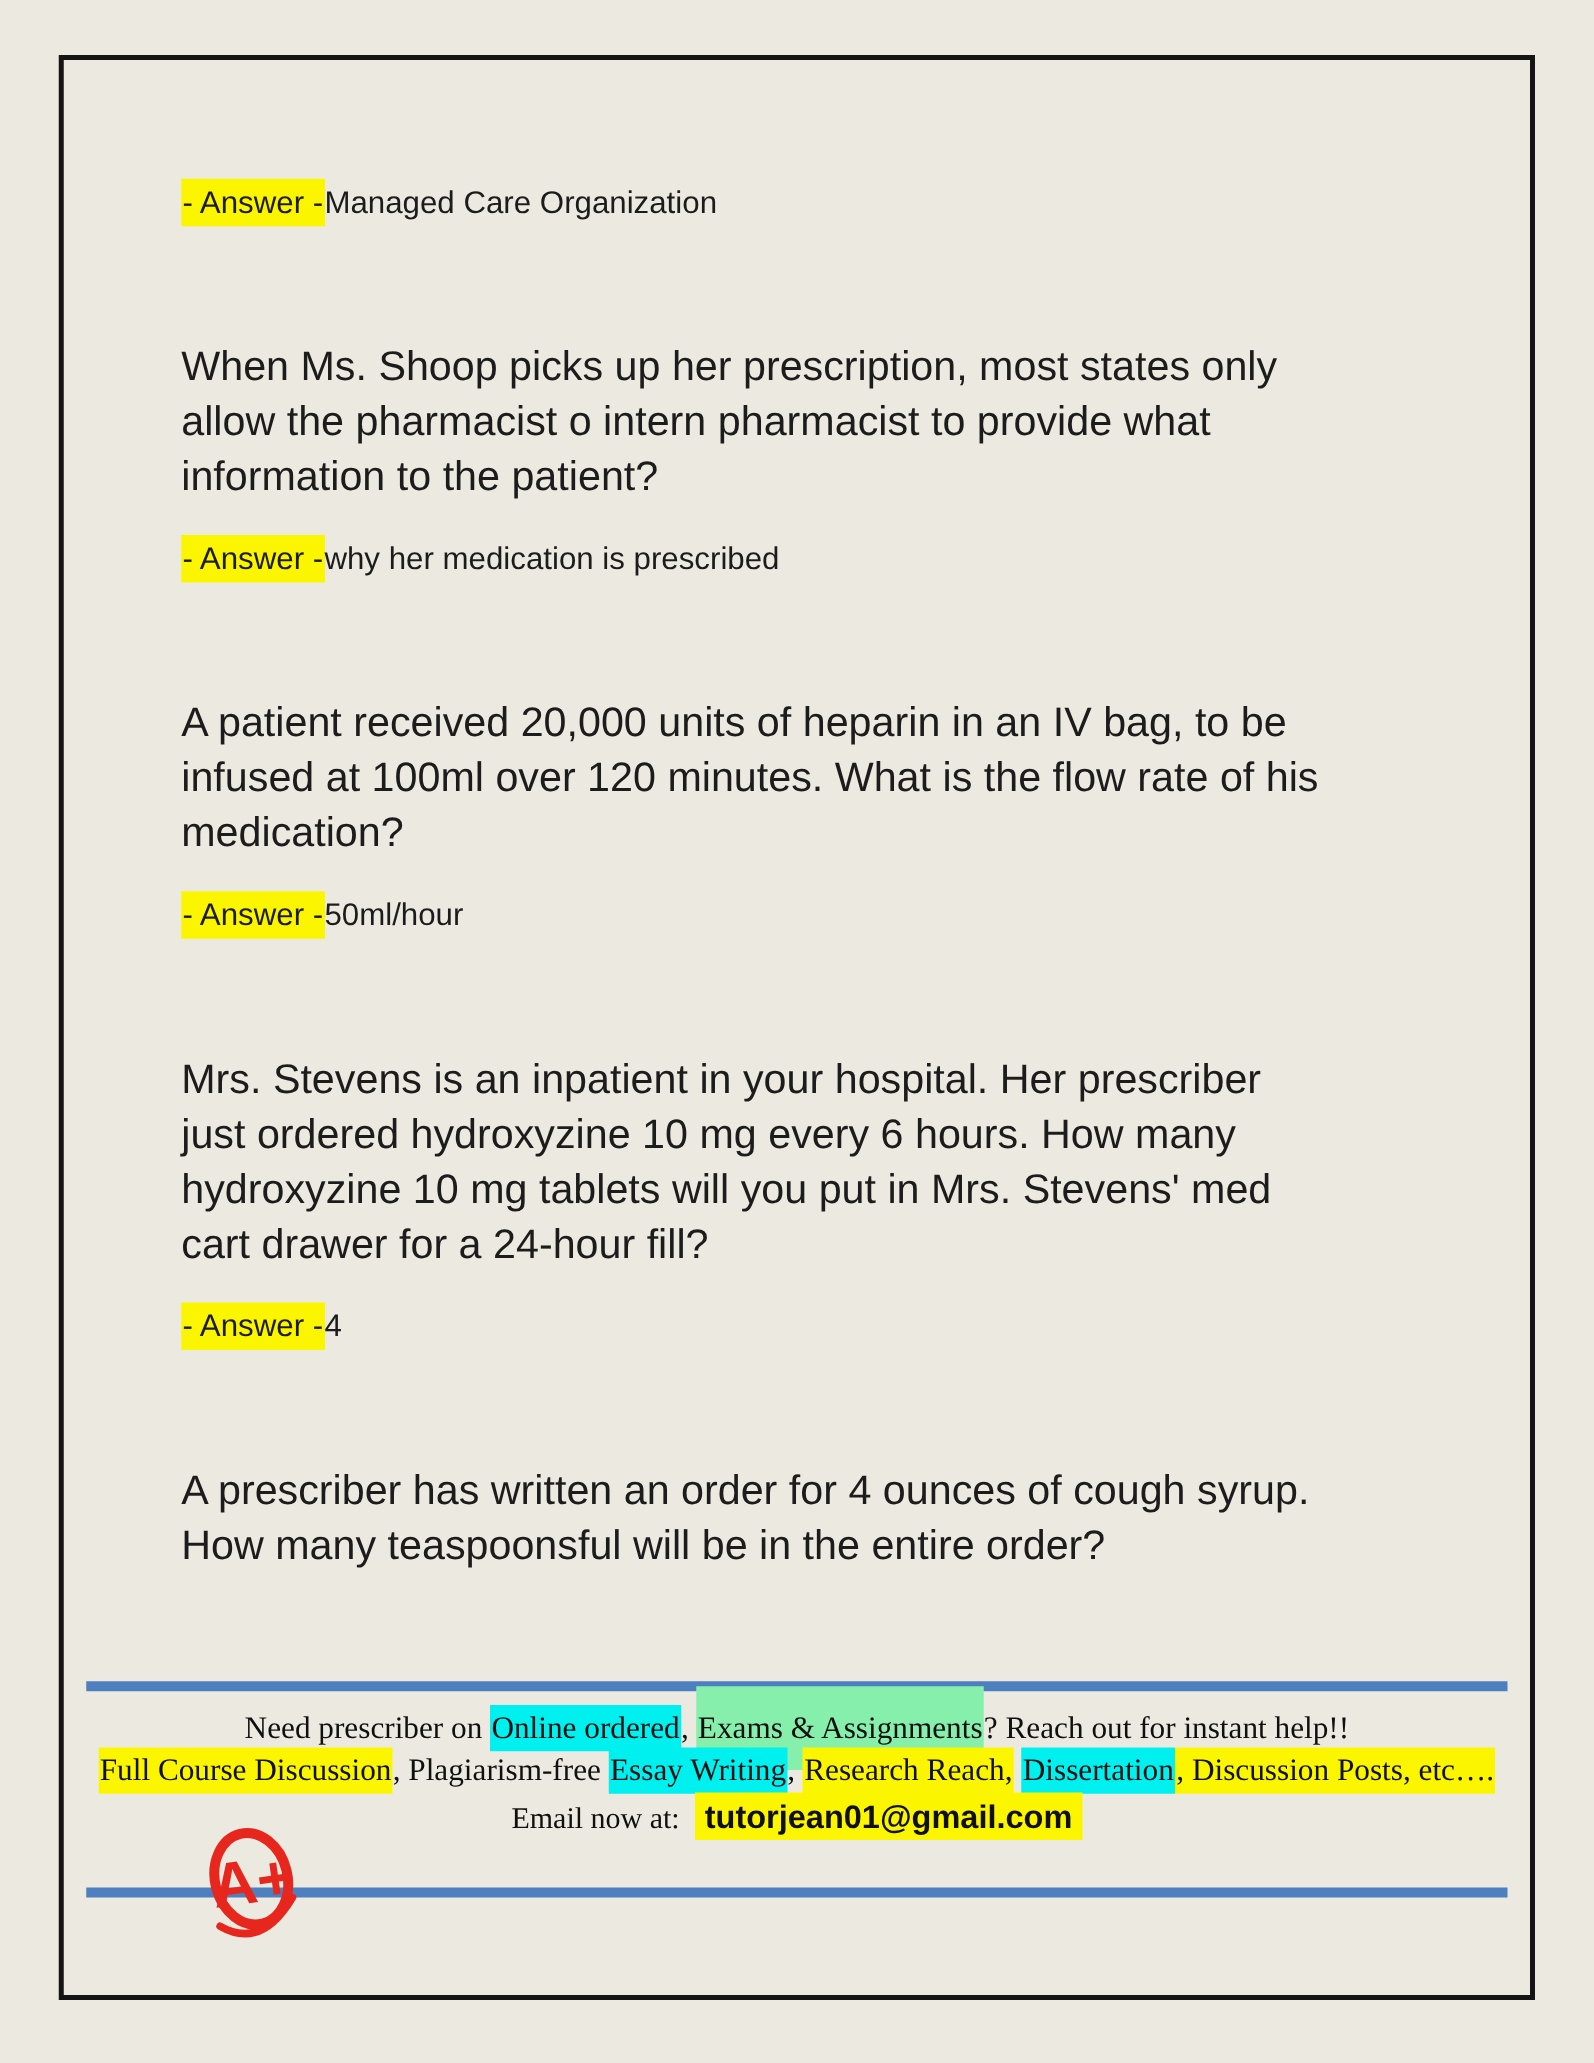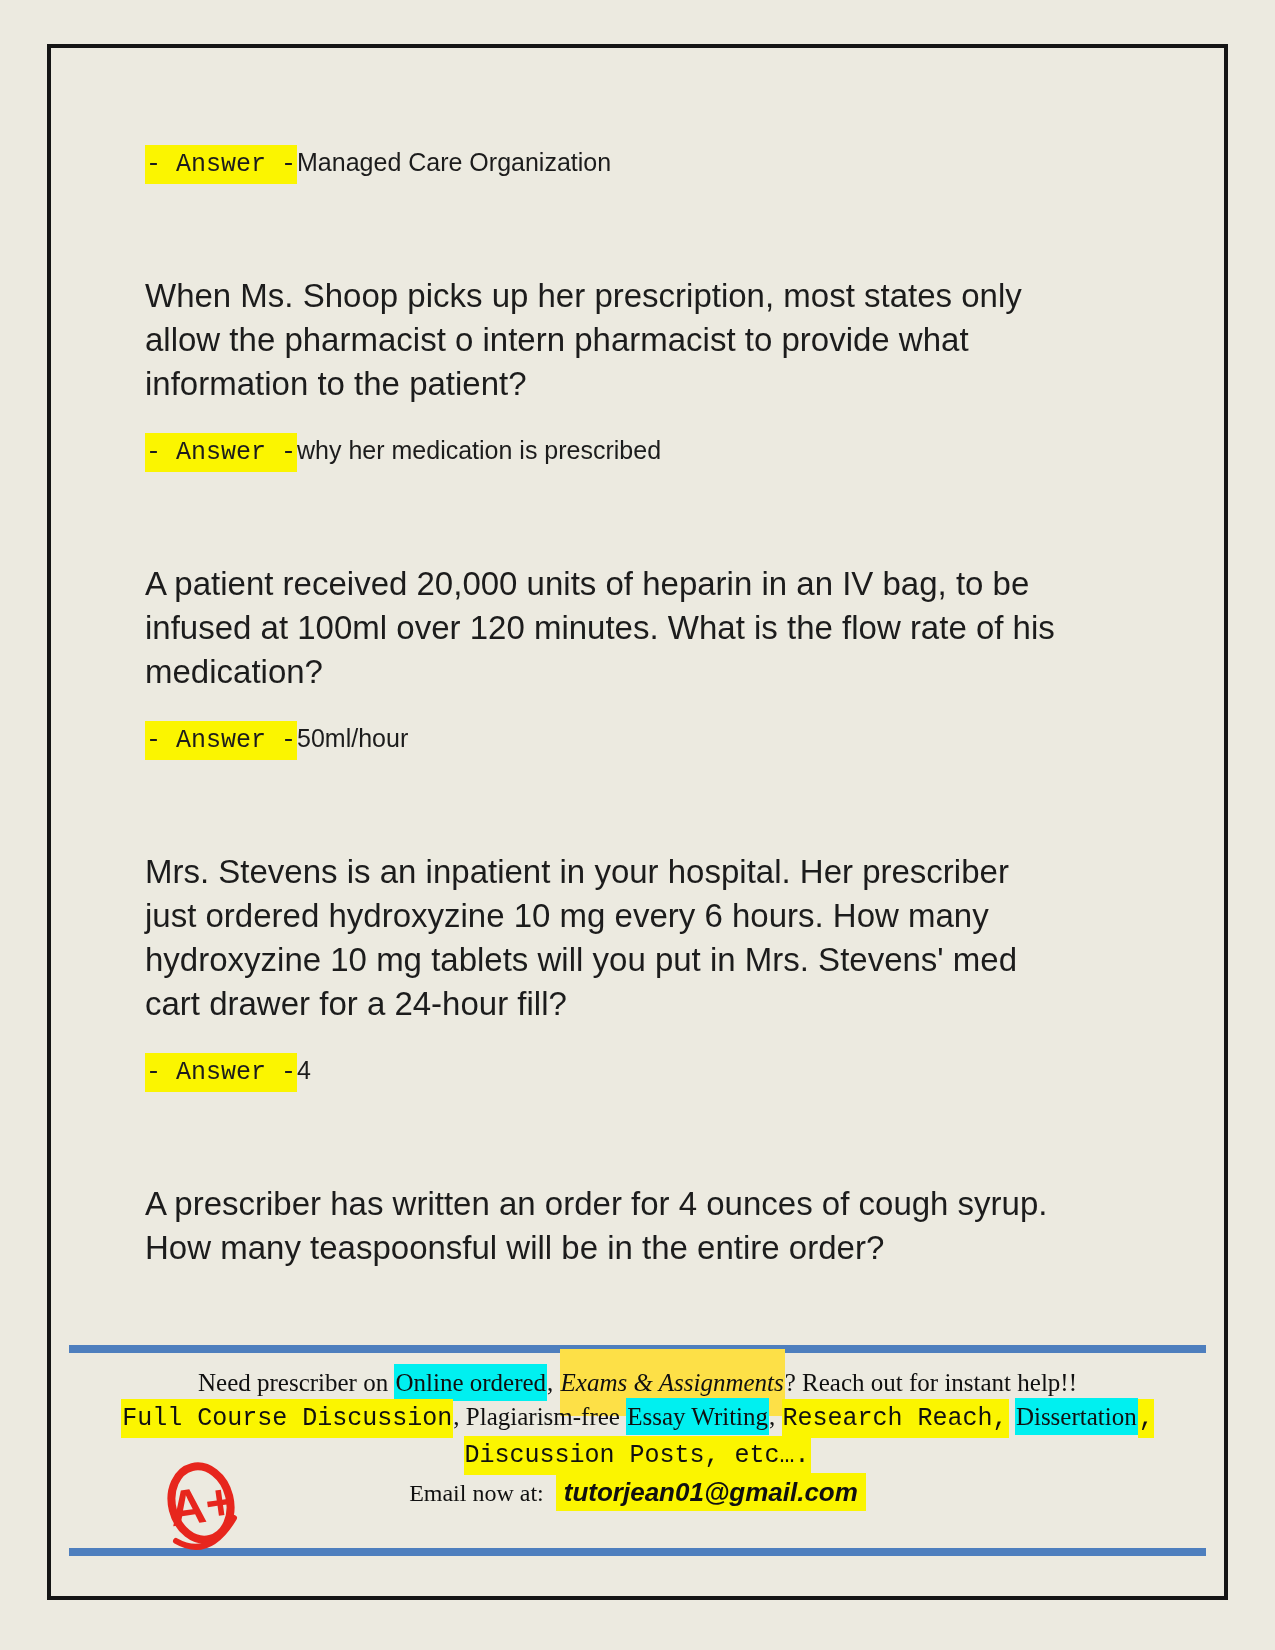--- a/index.html
+++ b/index.html
@@ -31,23 +31,23 @@
     max-width: 920px;
     color: #1C1C1C;
   }
   .answer-line {
     margin: 22px 0 0 0;
     font-size: 25px;
     line-height: 44px;
     color: #1C1C1C;
   }
   .answer-line.first { margin-top: 0; }
-  .hl-yellow { background: #FBF500; padding: 5px 1px; font-family: Liberation Mono, monospace; }
+  .hl-yellow { background: #FBF500; padding: 5px 1px; }
   .hl-cyan   { background: #00F0F0; padding: 5px 1px; }
-  .hl-green  { background: #fde047; padding: 20px 1px; font-style: italic; }
+  .hl-green  { background: #86efac; padding: 20px 1px; }
   .footer {
     position: absolute;
     left: 0; top: 1297px;
     width: 100%;
   }
   .rule {
     height: 8px;
     background: #4E7FBE;
     margin: 0 18px;
   }
@@ -83,21 +83,20 @@
     font-size: 24px;
     line-height: 38px;
     color: #101010;
   }
   .email {
     font-family: "Liberation Sans", sans-serif;
     font-weight: bold;
     font-size: 26px;
     background: #FBF500;
     padding: 4px 8px;
-    font-style: italic;
   }
   .logo {
     position: absolute;
     left: 113px; top: 1413px;
     width: 78px; height: 96px;
   }
 </style>
 </head>
 <body>
 

